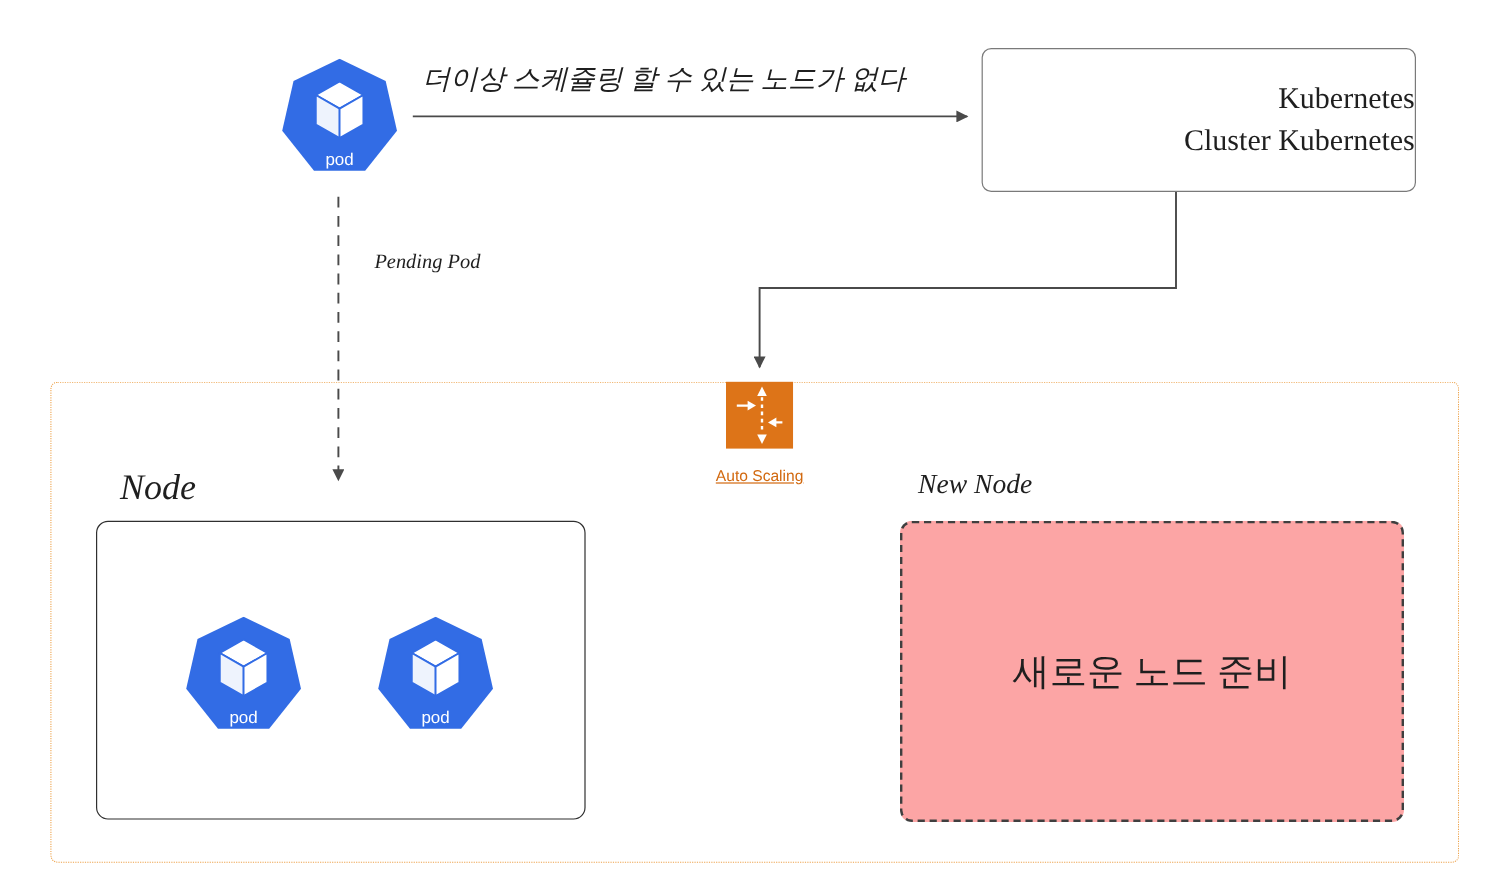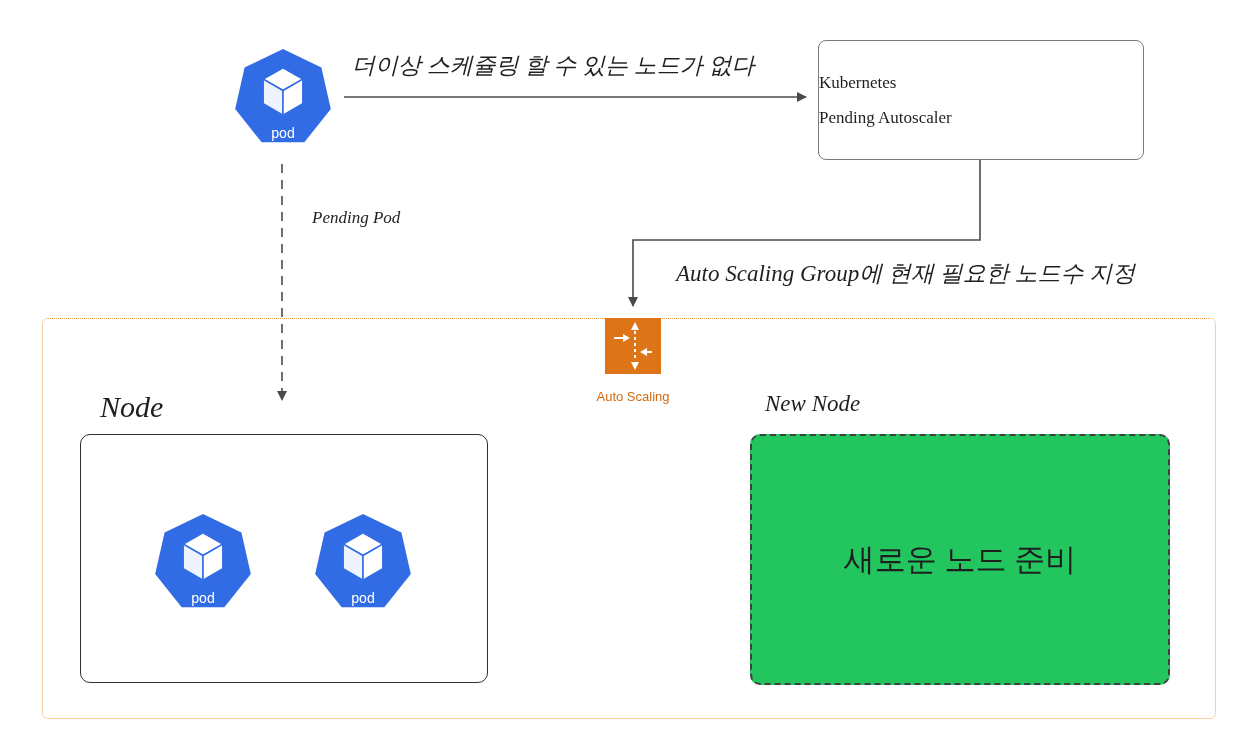--- a/index.html
+++ b/index.html
@@ -11,51 +11,52 @@
   .lbl{position:absolute;white-space:nowrap;font-style:italic;}
   .lbl-kr{font-size:23px;}
   .lbl-en{font-size:17px;}
   .conn{fill:none;stroke:var(--connector,#4a4a4a);stroke-width:1.6px;}
   .conn-dashed{stroke-dasharray:9 7;}
   .arrhead{fill:var(--connector,#4a4a4a);}
 
   .autoscaler-box{
     position:absolute;left:818px;top:40px;width:324px;height:118px;
     border:1px solid #7a7a7a;border-radius:8px;background:#ffffff;
-    display:flex;flex-direction:column;align-items:flex-start;justify-content:center;
-    font-size:17px;line-height:35px;
+    display:flex;flex-direction:column;align-items:flex-end;justify-content:center;
+    font-size:25px;line-height:35px;padding-left:36px;
   }
 
   .group-box{
     position:absolute;left:42px;top:318px;width:1172px;height:399px;
     border:1.5px dotted var(--group-border,#eda24a);border-radius:6px;
   }
 
   .node-box{
     position:absolute;left:80px;top:434px;width:406px;height:247px;
     border:1.5px solid #2f2f2f;border-radius:10px;background:#ffffff;
   }
   .newnode-box{
     position:absolute;left:750px;top:434px;width:416px;height:247px;
-    border:2px dashed #3f3f3f;border-radius:10px;background:#22c55e;
+    border:2px dashed #3f3f3f;border-radius:10px;background:#fca5a5;
     display:flex;align-items:center;justify-content:center;
     font-size:31px;
   }
 
   .pod{position:absolute;}
   .pod .hept{fill:var(--pod-blue,#326CE5);}
   .pod .face{fill:#ffffff;stroke:var(--pod-blue,#326CE5);stroke-width:1.6;stroke-linejoin:round;}
   .pod .face.shade{fill:#eef3fd;}
   .pod-text{fill:#ffffff;font-family:"Liberation Sans",sans-serif;font-size:15px;text-anchor:middle;}
 
   .asg-icon{position:absolute;left:605px;top:318px;}
   .asg-label{
     position:absolute;left:560px;top:389px;width:146px;text-align:center;
     font-family:"Liberation Sans",sans-serif;font-size:13px;
     color:var(--autoscaling-label,#d2690f);
+    text-decoration:underline;
   }
 </style>
 </head>
 <body>
 
 <div class="canvas">
 
   <svg class="overlay">
     <defs>
       <marker id="arr" markerWidth="11" markerHeight="10" refX="9" refY="5" orient="auto" markerUnits="userSpaceOnUse">
@@ -72,26 +73,25 @@
     <polygon class="face" points="55,20 76,32 55,44 34,32"></polygon>
     <polygon class="face shade" points="34,32 55,44 55,70 34,58"></polygon>
     <polygon class="face" points="76,32 55,44 55,70 76,58"></polygon>
     <text class="pod-text" x="55" y="94">pod</text>
   </svg>
 
   <div class="lbl lbl-kr" style="left:352px;top:50px">더이상 스케쥴링 할 수 있는 노드가 없다</div>
 
   <div class="autoscaler-box">
     <span>Kubernetes</span>
-    <span>Pending Autoscaler</span>
+    <span>Cluster Kubernetes</span>
   </div>
 
   <div class="lbl lbl-en" style="left:312px;top:208px">Pending Pod</div>
 
-  <div class="lbl lbl-kr" style="left:676px;top:258px">Auto Scaling Group에 현재 필요한 노드수 지정</div>
 
   <div class="group-box"></div>
 
   <svg class="asg-icon" width="56" height="56" viewBox="0 0 56 56">
     <rect x="0" y="0" width="56" height="56" fill="var(--autoscaling-orange,#DD7418)"></rect>
     <line x1="30" y1="13" x2="30" y2="43" stroke="#ffffff" stroke-width="2" stroke-dasharray="3 3"></line>
     <path d="M30,4 L26,12 L34,12 Z" fill="#ffffff"></path>
     <path d="M30,52 L26,44 L34,44 Z" fill="#ffffff"></path>
     <line x1="9" y1="20" x2="20" y2="20" stroke="#ffffff" stroke-width="2"></line>
     <path d="M25,20 L18,16 L18,24 Z" fill="#ffffff"></path>

